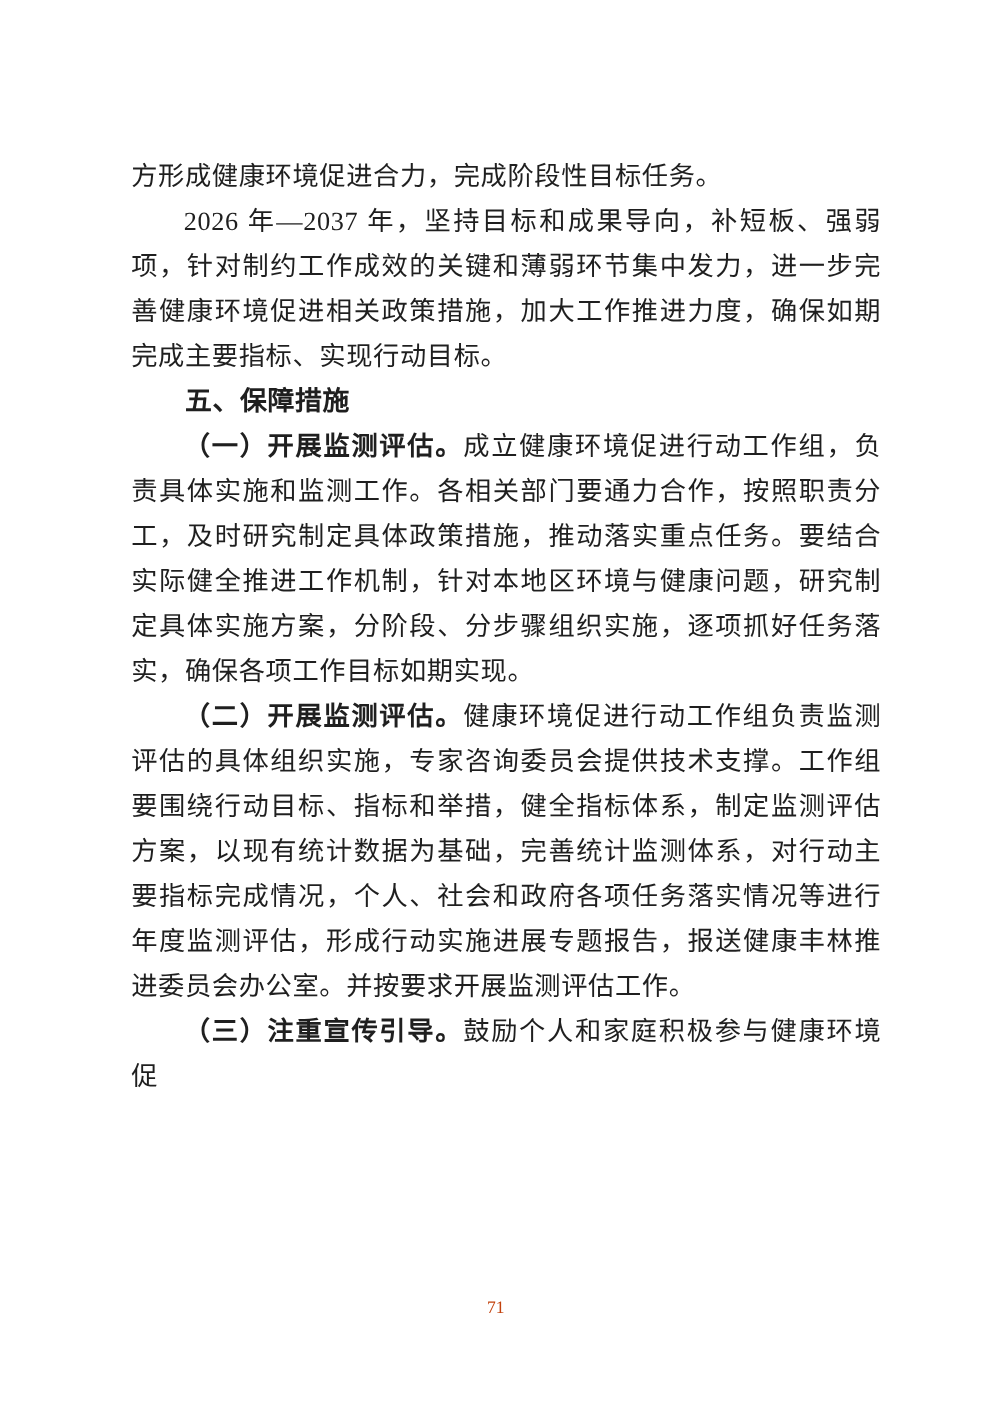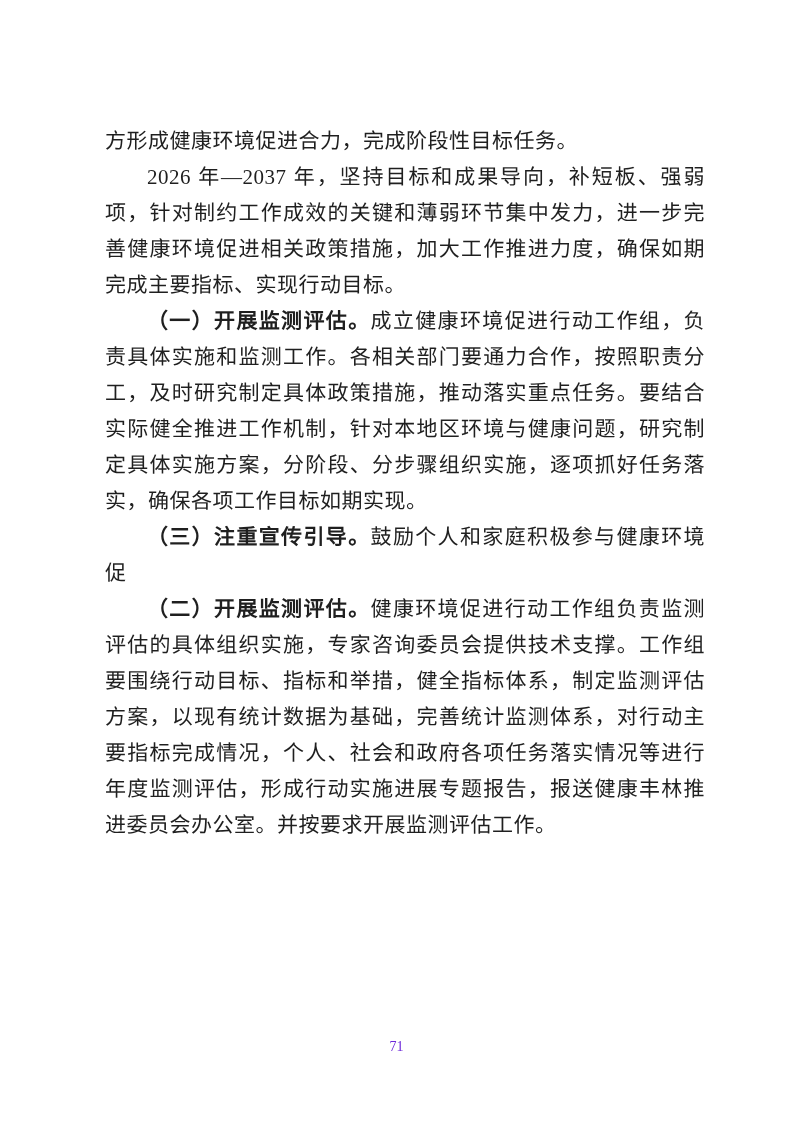--- a/index.html
+++ b/index.html
@@ -47,37 +47,38 @@
   }
   .page-number {
     position: absolute;
     left: 0;
     top: 1038px;
     width: 100%;
     text-align: center;
     font-size: 14px;
     line-height: 18px;
     font-family: "Liberation Serif", "DejaVu Serif", serif;
-    color: #6d28d9;
+    color: #c2410c;
   }
 </style>
 </head>
 <body>
 
 <div class="page">
   <div class="content">
 
     <p class="para"><span>方形成健康环境促进合力，完成阶段性目标任务。</span></p>
 
 
     <p class="para indent"><span>2026 年—2037 年，坚持目标和成果导向，补短板、强弱项，针对制约工作成效的关键和薄弱环节集中发力，进一步完善健康环境促进相关政策措施，加大工作推进力度，确保如期完成主要指标、实现行动目标。</span></p>
 
+    <p class="section-heading"><span>五、保障措施</span></p>
 
     <p class="para indent"><span class="lead">（一）开展监测评估。</span><span>成立健康环境促进行动工作组，负责具体实施和监测工作。各相关部门要通力合作，按照职责分工，及时研究制定具体政策措施，推动落实重点任务。要结合实际健全推进工作机制，针对本地区环境与健康问题，研究制定具体实施方案，分阶段、分步骤组织实施，逐项抓好任务落实，确保各项工作目标如期实现。</span></p>
 
+    <p class="para indent"><span class="lead">（二）开展监测评估。</span><span>健康环境促进行动工作组负责监测评估的具体组织实施，专家咨询委员会提供技术支撑。工作组要围绕行动目标、指标和举措，健全指标体系，制定监测评估方案，以现有统计数据为基础，完善统计监测体系，对行动主要指标完成情况，个人、社会和政府各项任务落实情况等进行年度监测评估，形成行动实施进展专题报告，报送健康丰林推进委员会办公室。并按要求开展监测评估工作。</span></p>
+
     <p class="para indent"><span class="lead">（三）注重宣传引导。</span><span>鼓励个人和家庭积极参与健康环境促</span></p>
-
-    <p class="para indent"><span class="lead">（二）开展监测评估。</span><span>健康环境促进行动工作组负责监测评估的具体组织实施，专家咨询委员会提供技术支撑。工作组要围绕行动目标、指标和举措，健全指标体系，制定监测评估方案，以现有统计数据为基础，完善统计监测体系，对行动主要指标完成情况，个人、社会和政府各项任务落实情况等进行年度监测评估，形成行动实施进展专题报告，报送健康丰林推进委员会办公室。并按要求开展监测评估工作。</span></p>
 
   </div>
 
   <div class="page-number">71</div>
 </div>
 
 </body></html>

